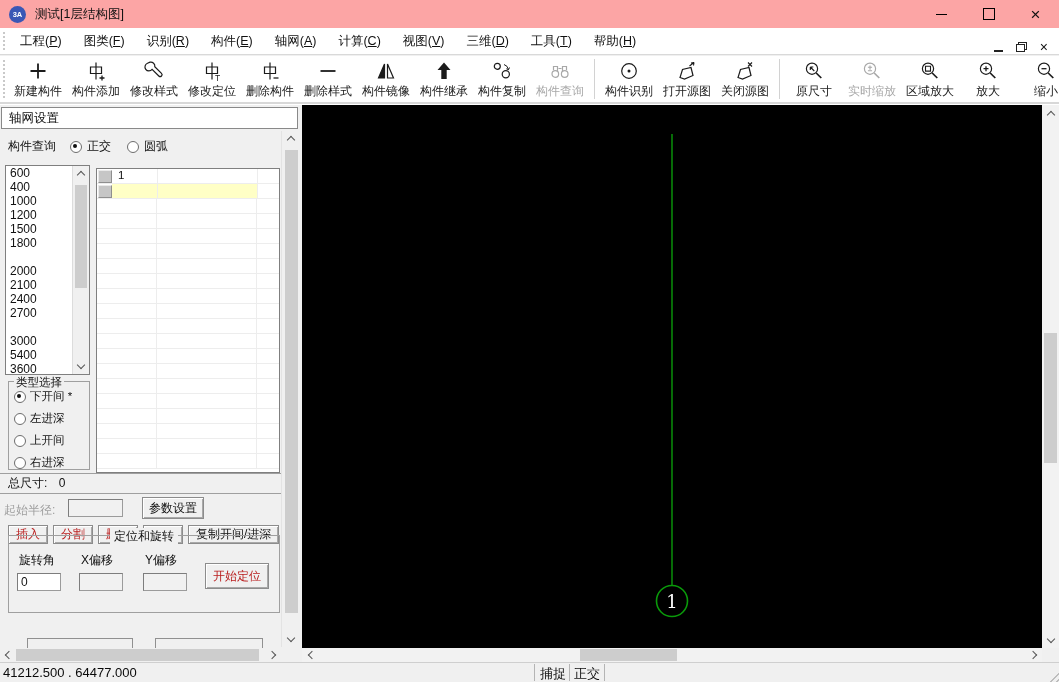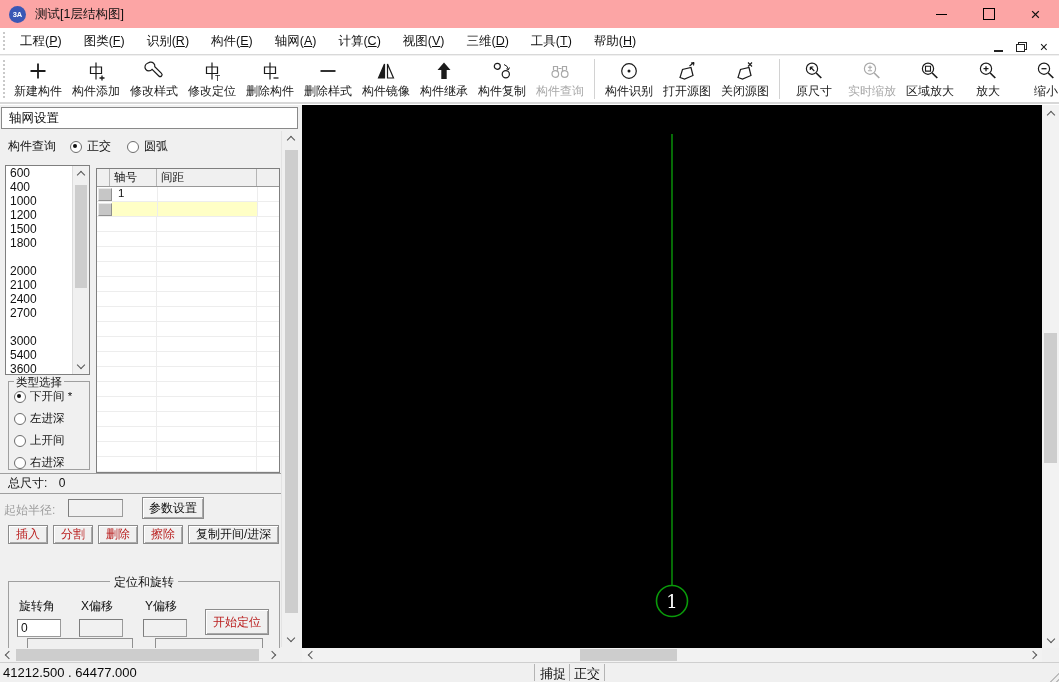--- a/index.html
+++ b/index.html
@@ -69,21 +69,21 @@
   .in-box{border:1px solid #9b9b9b;border-top-color:#7d7d7d;border-left-color:#7d7d7d;background:#fff;box-sizing:border-box;
           font-size:12px;padding-left:3px}
   .in-box.disabled{background:#f1f1f1}
   .in-radius{position:absolute;left:68px;top:394px;width:55px;height:18px}
   .btn{background:#f0f0f0;border:1px solid #8c8c8c;box-shadow:inset 1px 1px 0 #fff,inset -1px -1px 0 #a9a9a9;
        font-size:12px;display:flex;align-items:center;justify-content:center;box-sizing:border-box;white-space:nowrap}
   .btn.disabled{color:#b91c1c}
   .btn-params{position:absolute;left:142px;top:392px;width:62px;height:22px}
   .action-row{position:absolute;left:8px;top:420px;display:flex;gap:5px}
   .action-row .btn{height:19px;padding:0 7px}
-  .pos-group{position:absolute;left:8px;top:476px;width:270px;height:76px;border:1px solid #9f9f9f}
+  .pos-group{position:absolute;left:8px;top:430px;width:270px;height:76px;border:1px solid #9f9f9f}
   .pg-legend{position:absolute;left:50%;transform:translateX(-50%);top:-8px;background:#f0f0f0;padding:0 4px;font-size:12px;white-space:nowrap}
   .pg-label{position:absolute;top:16px;font-size:12px;white-space:nowrap}
   .pg-input{position:absolute;top:37px;width:44px;height:18px;line-height:16px}
   .btn-start{position:absolute;left:196px;top:27px;width:64px;height:26px}
   .cut-box{position:absolute;top:533px;height:11px;border:1px solid #909090;background:#f0f0f0;box-sizing:border-box}
   .panel-hsb{position:absolute;left:0;top:543px;width:281px;height:14px;background:#f0f0f0}
   .panel-vsb{position:absolute;left:281px;top:26px;width:17px;height:516px;background:#f0f0f0;border-left:1px solid #e3e3e3}
   
   .canvas{position:absolute;left:302px;top:105px;width:740px;height:543px;background:#000}
   .canvas-vsb{position:absolute;left:1042px;top:105px;width:17px;height:543px;background:#f2f2f2}
@@ -357,26 +357,20 @@
             <div class="chev up"></div>
           </div>
         <div class="sb-thumb" style="left:2px;top:19px;width:12px;height:103px"></div>
         <div class="sb-btn" style="left:0;bottom:0;width:15px;height:15px">
             <div class="chev down"></div>
           </div>
       </div>
     </div>
 
     <div class="axis-table">
-      <div class="at-header" id="table-header">
-          <div class="at-h" style="width: 13px;"></div>
-          <div class="at-h" style="width: 47px;">轴号</div>
-          <div class="at-h" style="width: 100px;">间距</div>
-          <div class="at-h" style="flex: 1 1 0%; border-right: none;"></div>
-        </div>
       <div id="table-body">
           <div class="at-row">
             <div class="rowhdr" style="height: 11px;"></div>
             <div class="at-c" style="width: 46px; padding-left: 6px;">1</div>
             <div class="at-c" style="width: 100px;"></div>
             <div class="at-c" style="flex: 1 1 0%; border-right: none;"></div>
           </div>
           <div class="at-row">
             <div class="rowhdr" style="height: 11px;"></div>
             <div class="at-c hl" style="width: 46px; padding-left: 6px;"></div>

